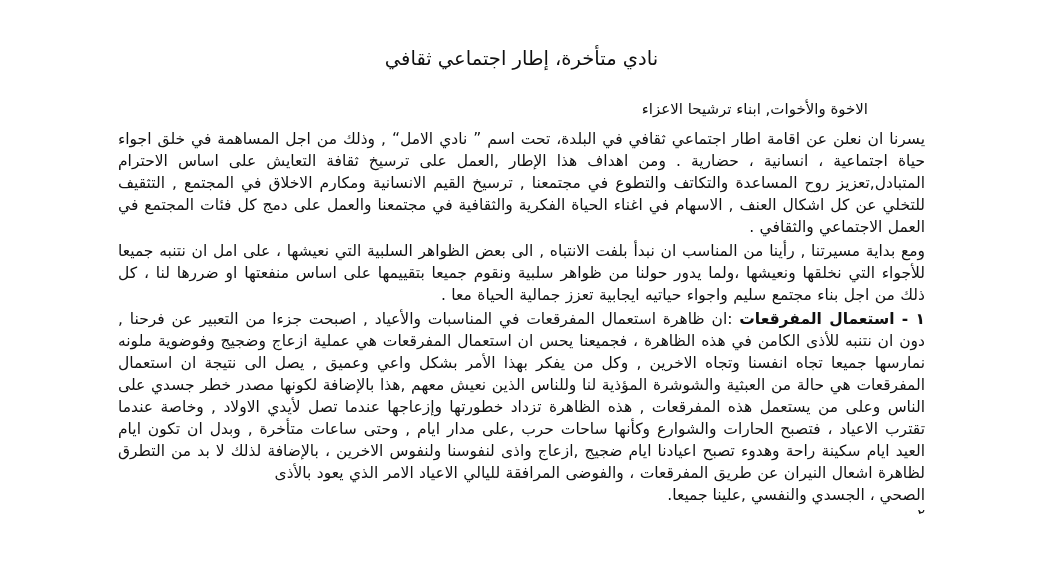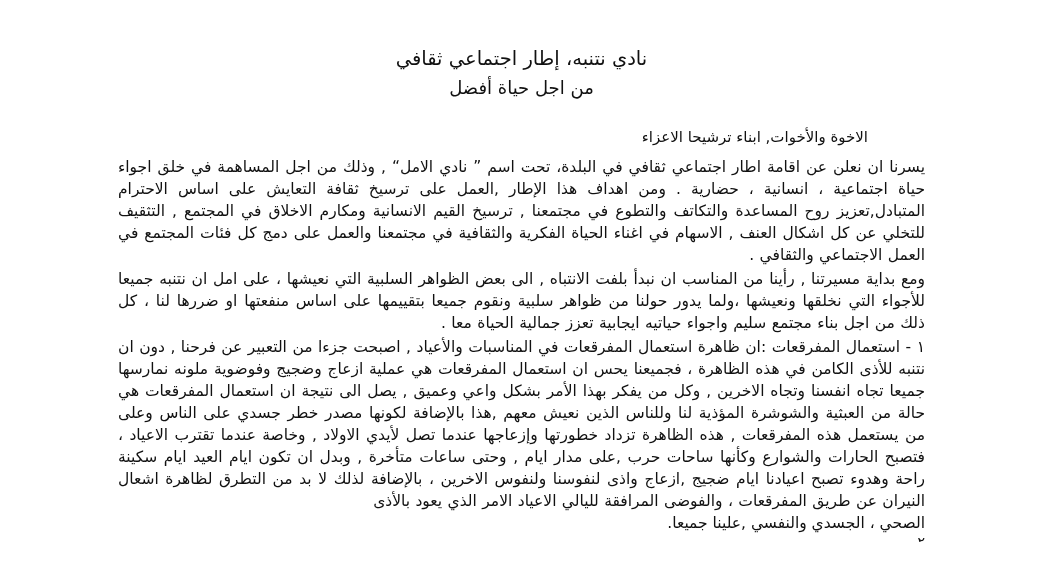--- a/index.html
+++ b/index.html
@@ -84,21 +84,21 @@
     text-align-last: right;
     color: #111111;
     word-spacing: 0.5px;
   }
 
   p.para.tight {
     margin-bottom: 0px;
   }
 
   .bold-head {
-    font-weight: normal;
+    font-weight: bold;
   }
 
   .last-line {
     direction: rtl;
     font-size: 15.5px;
     line-height: 1.42;
     margin: 0;
     color: #111111;
   }
 
@@ -111,22 +111,21 @@
     overflow: hidden;
     color: #111111;
   }
 </style>
 </head>
 <body>
 
 <div class="page">
 
   <div class="title-block">
-    <h1 class="doc-title">نادي نتنبه، إطار اجتماعي ثقافي</h1>
-    <h2 class="doc-subtitle">من اجل حياة أفضل</h2>
+    <h1 class="doc-title">نادي متأخرة، إطار اجتماعي ثقافي</h1>
   </div>
 
   <div class="greeting-wrap">
     <p class="greeting">الاخوة والأخوات, ابناء ترشيحا الاعزاء</p>
   </div>
 
   <div class="content doc-body">
 
     <p class="para">يسرنا ان نعلن عن اقامة اطار اجتماعي ثقافي في البلدة، تحت اسم ” نادي الامل“ , وذلك من اجل المساهمة في خلق اجواء حياة اجتماعية ، انسانية ، حضارية . ومن اهداف هذا الإطار ,العمل على ترسيخ ثقافة التعايش على اساس الاحترام المتبادل,تعزيز روح المساعدة والتكاتف والتطوع في مجتمعنا , ترسيخ القيم الانسانية ومكارم الاخلاق في المجتمع , التثقيف للتخلي عن كل اشكال العنف , الاسهام في اغناء الحياة الفكرية والثقافية في مجتمعنا والعمل على دمج كل فئات المجتمع في العمل الاجتماعي والثقافي .</p>
 

